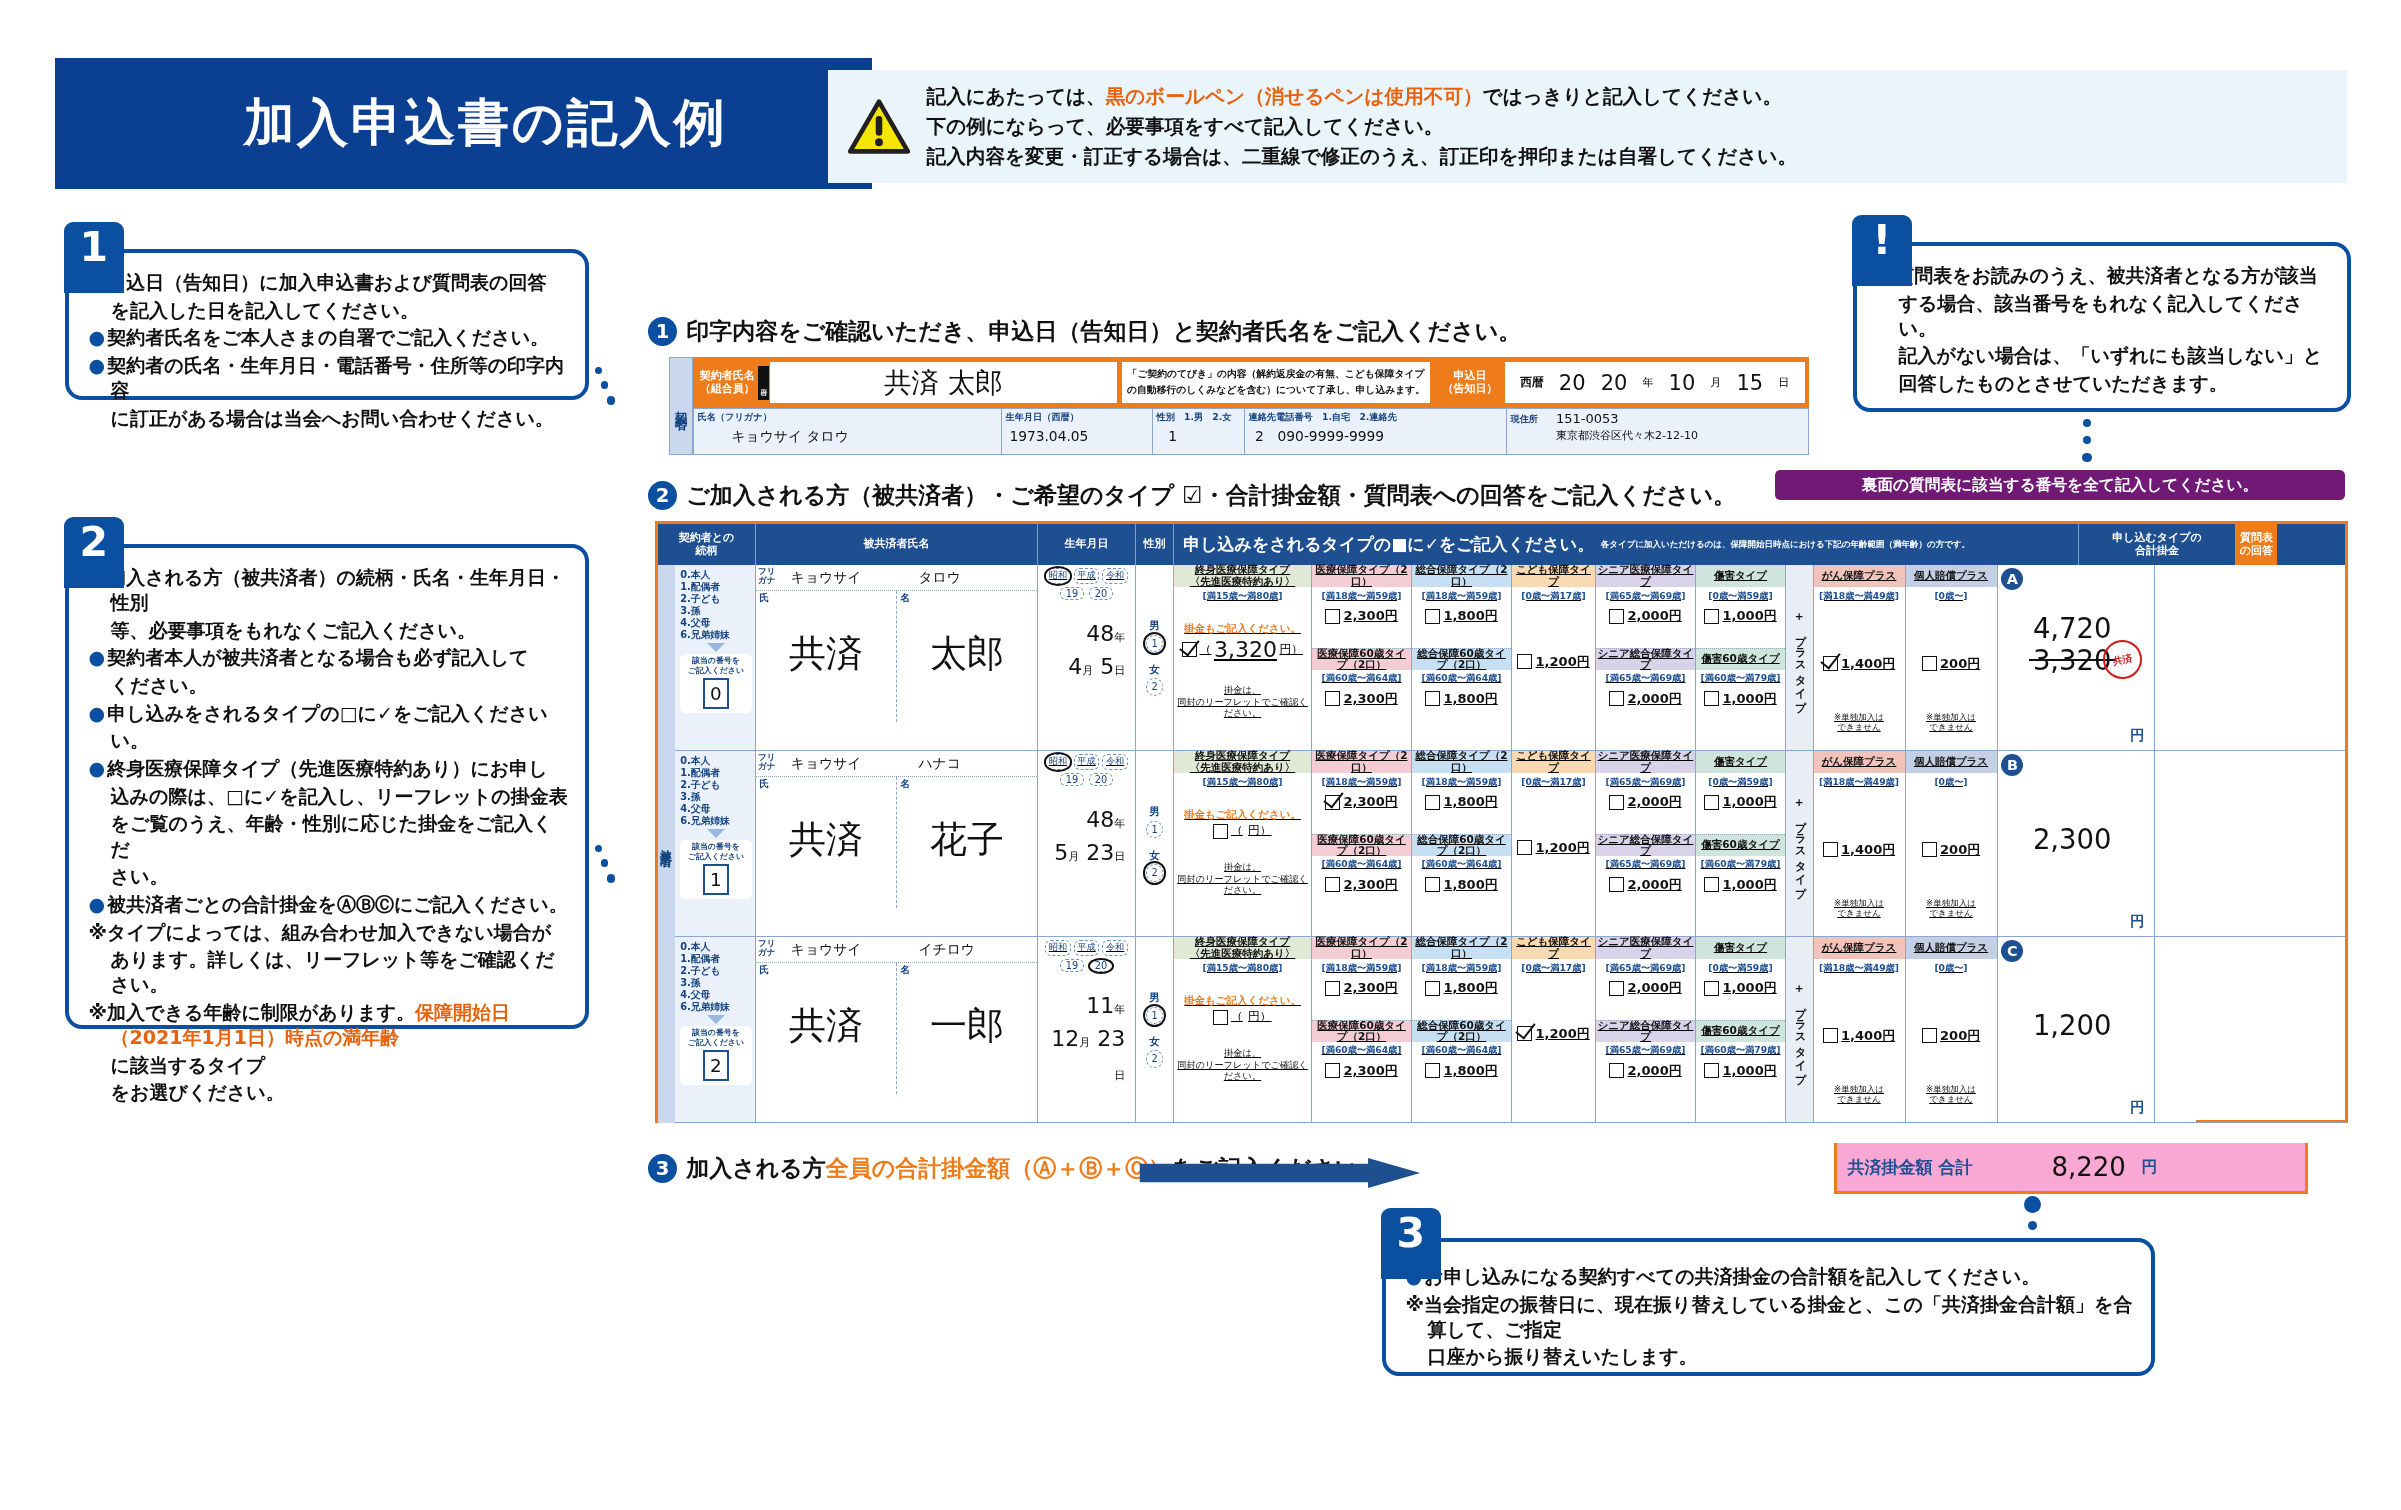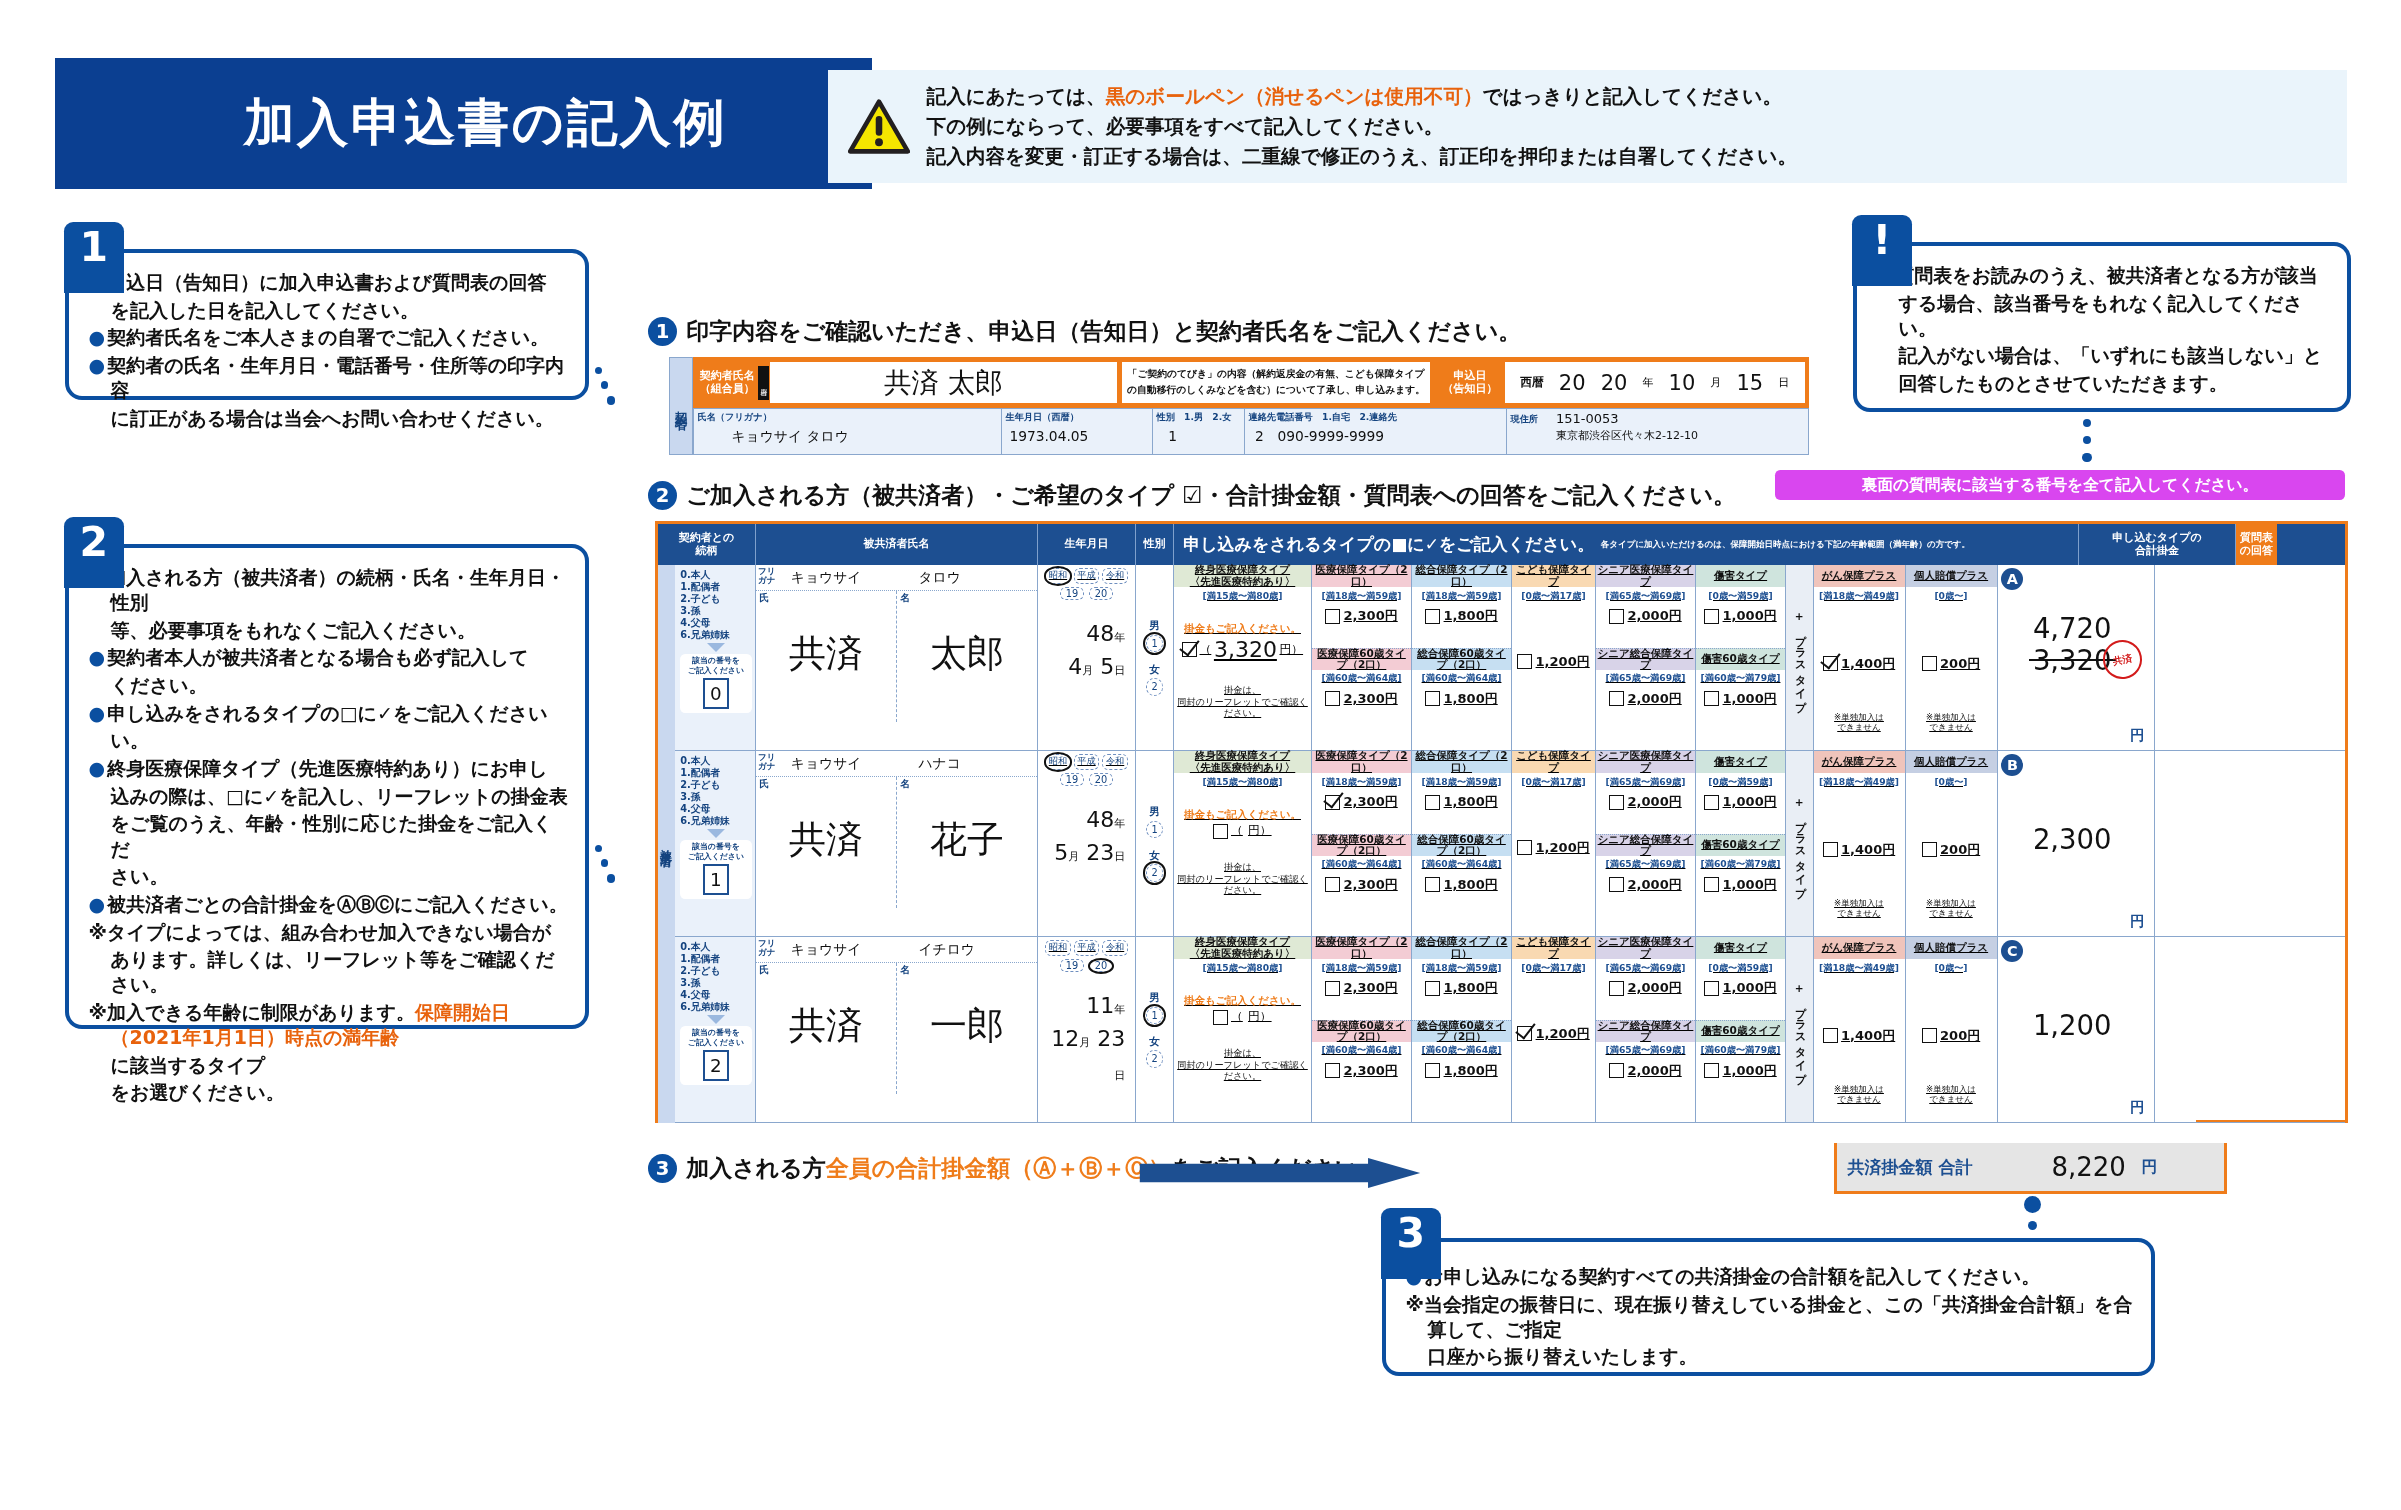--- a/index.html
+++ b/index.html
@@ -56,21 +56,21 @@
     align-items:center;justify-content:center;writing-mode:vertical-rl;margin-right:1.3px;flex:0 0 auto;}
   .whitefield{background:#fff;height:41px;display:flex;align-items:center;box-sizing:border-box;}
   .hand{font-family:"DejaVu Sans","Liberation Sans",sans-serif;color:#111;}
   #sec1-lower{position:absolute;left:23.6px;top:51px;width:1116px;height:47px;background:#eaf1fa;
     border:0.7px solid #8aa7cd;box-sizing:border-box;display:flex;}
   .lcell{border-right:0.7px solid #8aa7cd;box-sizing:border-box;padding:2px 3.9px;position:relative;}
   .lcell .cap{font-size:9.2px;color:#14437f;font-weight:bold;white-space:nowrap;}
   .lcell .val{font-size:13.8px;color:#111;margin-top:3.9px;white-space:nowrap;}
   
   #sec2-head{position:absolute;left:648px;top:478px;width:1441px;height:35px;display:flex;align-items:center;gap:9.2px;}
-  #ribbon{position:absolute;left:1775px;top:470px;width:570px;height:30px;background:#d946ef;
+  #ribbon{position:absolute;left:1775px;top:470px;width:570px;height:30px;background:#701a75;
     border-radius:5.2px;color:#fff;font-size:15.7px;font-weight:bold;display:flex;align-items:center;
     justify-content:center;}
   #table-wrap{position:absolute;left:655px;top:521px;width:1693px;height:602px;
     border:3.9px solid #ef7c1a;box-sizing:border-box;background:#fff;}
   #thead{display:flex;height:41px;background:#1d4f91;color:#fff;box-sizing:border-box;}
   .th{border-right:0.7px solid #7fa0cc;box-sizing:border-box;display:flex;align-items:center;
     justify-content:center;text-align:center;font-size:11px;font-weight:bold;line-height:1.15;}
   .th.big{font-size:17px;justify-content:flex-start;padding-left:9.2px;gap:6.5px;}
   .th .small{font-size:8.5px;font-weight:bold;}
   #thead .orangecell{background:#ef7c1a;}
@@ -139,22 +139,22 @@
   .q-col{background:#fff;}
   .note-small{font-size:8.5px;color:#111;text-align:center;line-height:1.2;margin-top:auto;padding-bottom:3.9px;}
   .kakekin-note{font-size:10.5px;color:#ef7c1a;font-weight:bold;text-align:center;}
   .kakekin-row{display:flex;align-items:center;justify-content:center;gap:2.6px;font-size:11.8px;margin-top:1.3px;}
   .kakekin-row .num{font-size:22px;color:#111;}
   .foot-note{font-size:9.2px;color:#111;text-align:center;line-height:1.25;}
   
   #sec3-head{position:absolute;left:648px;top:1153px;display:flex;align-items:center;gap:9.2px;}
   #sec3-head .u-orange{color:#ef7c1a;border-bottom:2px wavy #ef7c1a;}
   #arrow3{position:absolute;left:1139px;top:1158px;width:282px;height:30px;}
-  #total-box{position:absolute;left:1834px;top:1143px;width:393px;height:51px;
-    border:3.3px solid #ef7c1a;border-top:none;box-sizing:border-box;background:#e5e5e5;display:flex;align-items:center;}
+  #total-box{position:absolute;left:1834px;top:1143px;width:474px;height:51px;
+    border:3.3px solid #ef7c1a;border-top:none;box-sizing:border-box;background:#f9a8d4;display:flex;align-items:center;}
   #total-box .lbl{font-size:17px;color:#1d4f91;font-weight:bold;padding-left:10.5px;}
   #total-box .val{font-size:26px;color:#111;margin-left:79px;}
   #total-box .yu{font-size:15.7px;color:#1d4f91;font-weight:bold;margin-left:15.7px;}
   .seal{position:absolute;width:35px;height:35px;border:2.6px solid #d31b1b;border-radius:50%;
     color:#d31b1b;font-size:9.8px;font-weight:bold;display:flex;align-items:center;justify-content:center;
     transform:rotate(-10deg);line-height:1;}
   .strike{position:relative;display:inline-block;}
   .strike::after{content:"";position:absolute;left:-3.9px;right:-3.9px;top:46%;height:2.6px;background:#111;}
 </style>
 </head>

